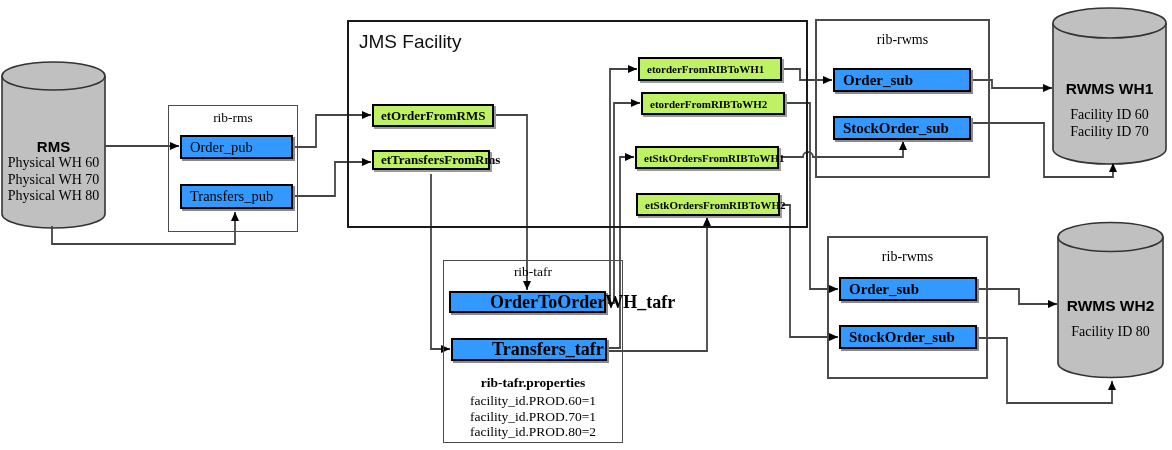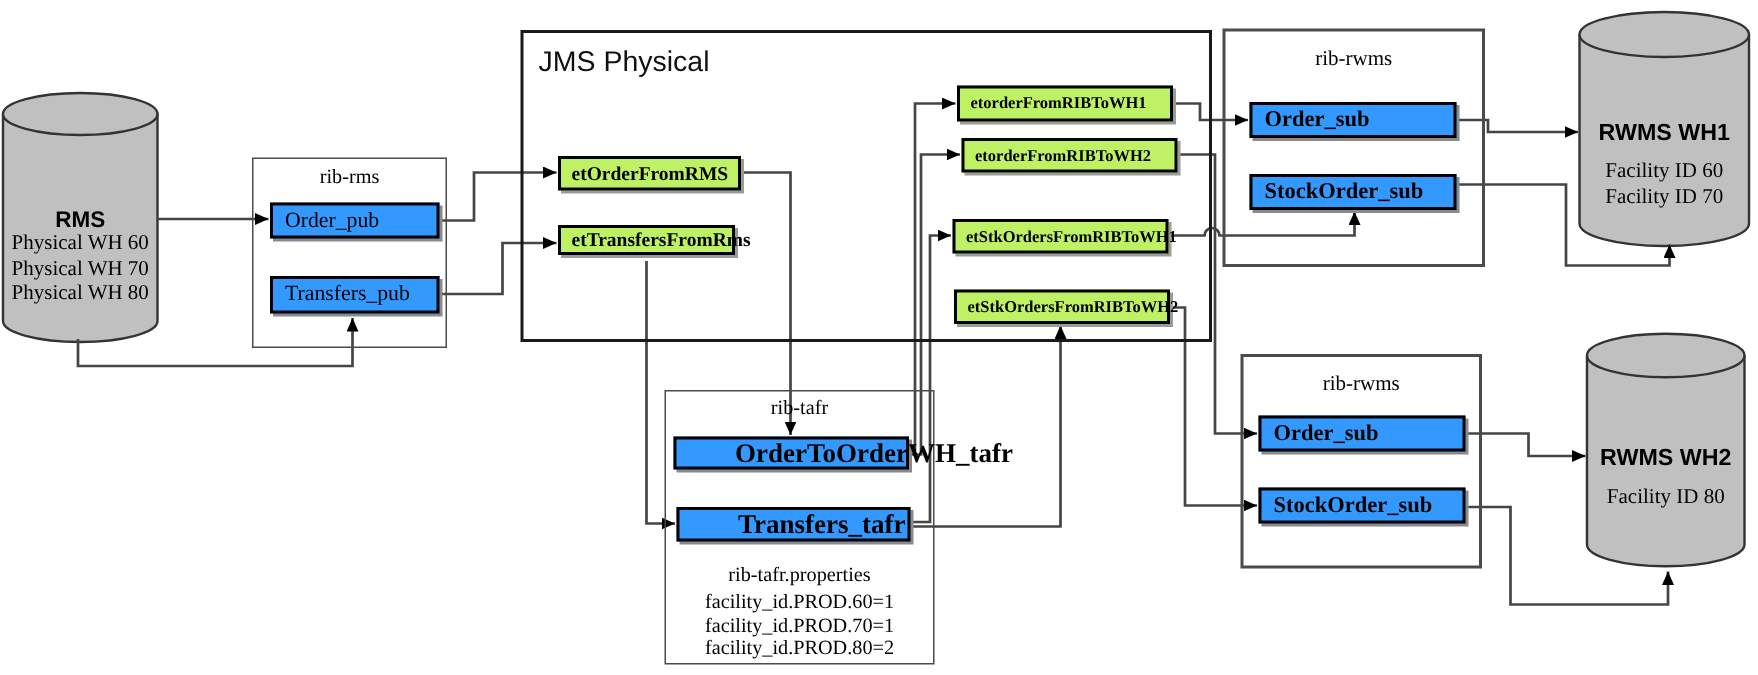--- a/index.html
+++ b/index.html
@@ -15,21 +15,21 @@
   .fs11{font-size:11px;} .fs13{font-size:13px;text-align:center;}
   .pub{font-size:14.5px;font-weight:normal;}
   .sub{font-size:15px;font-weight:bold;}
   .tafr{font-size:18px;font-weight:bold;padding-left:39px;}
   .cyltext{position:absolute;text-align:center;z-index:2;}
   .cyl-title{font-family:"Liberation Sans", sans-serif;font-weight:bold;font-size:15px;}
   .cyl-line{font-size:14px;line-height:16.5px;}
   .jms-title{position:absolute;left:10px;top:9px;font-family:"Liberation Sans", sans-serif;
              font-size:19px;color:#111;}
   .props{position:absolute;left:0;width:100%;text-align:center;z-index:2;}
-  .props .ptitle{font-weight:normal;font-size:13.5px;margin-bottom:2px;}
+  .props .ptitle{font-weight:bold;font-size:13.5px;margin-bottom:2px;}
   .props .pline{font-size:13.5px;line-height:15.5px;}
 </style>
 </head>
 <body>
 
 <div class="canvas">
 
   <svg class="wires" width="1172" height="450" viewBox="0 0 1172 450">
     <defs>
       <marker id="arw" markerUnits="userSpaceOnUse" markerWidth="11" markerHeight="9" refX="9" refY="4" orient="auto">
@@ -85,21 +85,21 @@
     <div class="blabel" style="top:4px;font-size:13.5px;">rib-rms</div>
   </div>
   <div class="bbox pub" style="left:180px;top:184px;width:113px;height:25px;">
     <span>Transfers_pub</span>
   </div>
   <div class="bbox pub" style="left:180px;top:135px;width:113px;height:24px;">
     <span>Order_pub</span>
   </div>
 
   <div class="obox" style="left:347px;top:20px;width:461px;height:208px;border-color:#1a1a1a;">
-    <div class="jms-title">JMS Physical</div>
+    <div class="jms-title">JMS Facility</div>
   </div>
 
   <div class="gbox fs13" style="left:372px;top:104px;width:122px;height:23px;">
     <span>etOrderFromRMS</span>
   </div>
   <div class="gbox fs13" style="left:372px;top:150px;width:118px;height:20px;">
     <span>etTransfersFromRms</span>
   </div>
   <div class="gbox fs11" style="left:638px;top:57px;width:144px;height:24px;">
     <span>etorderFromRIBToWH1</span>

